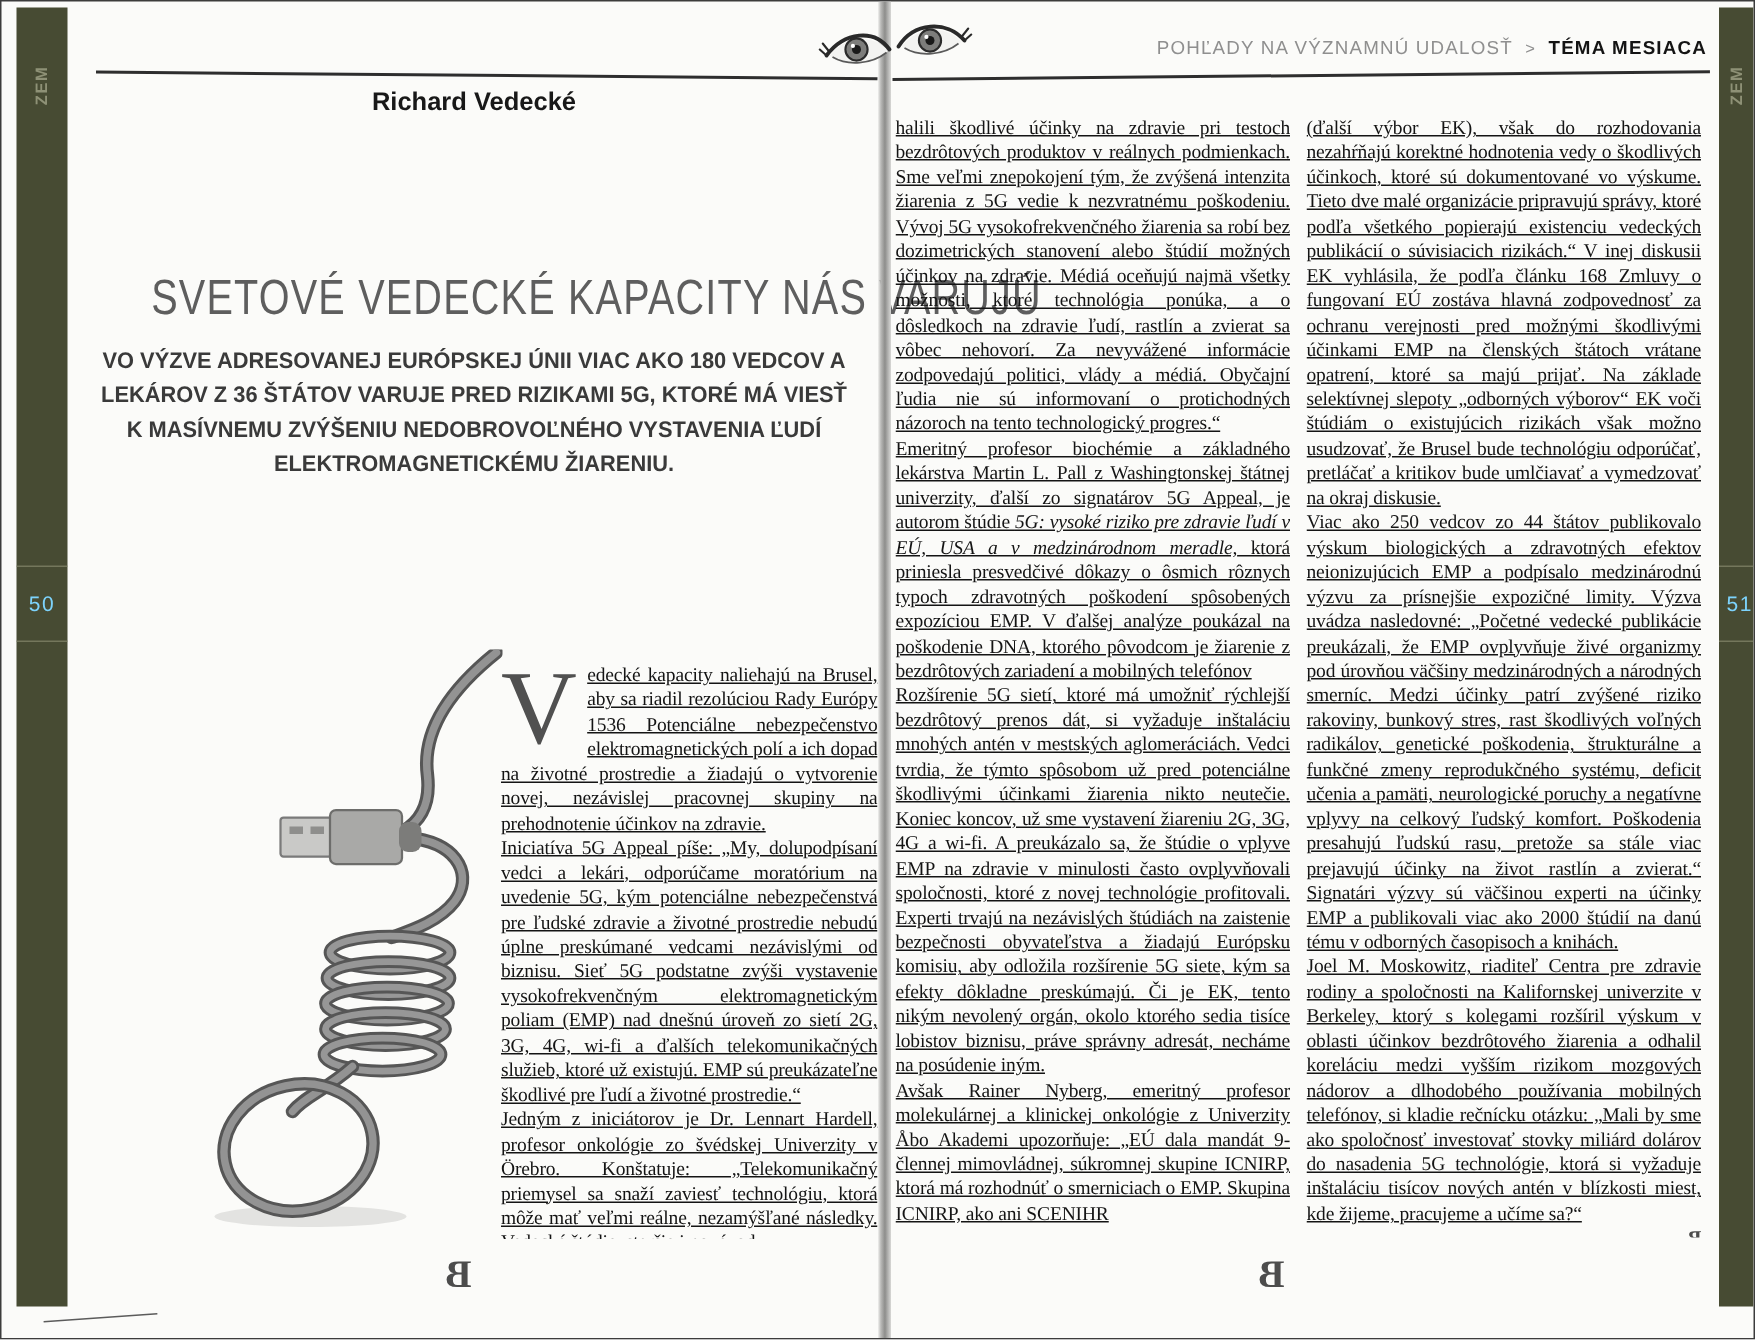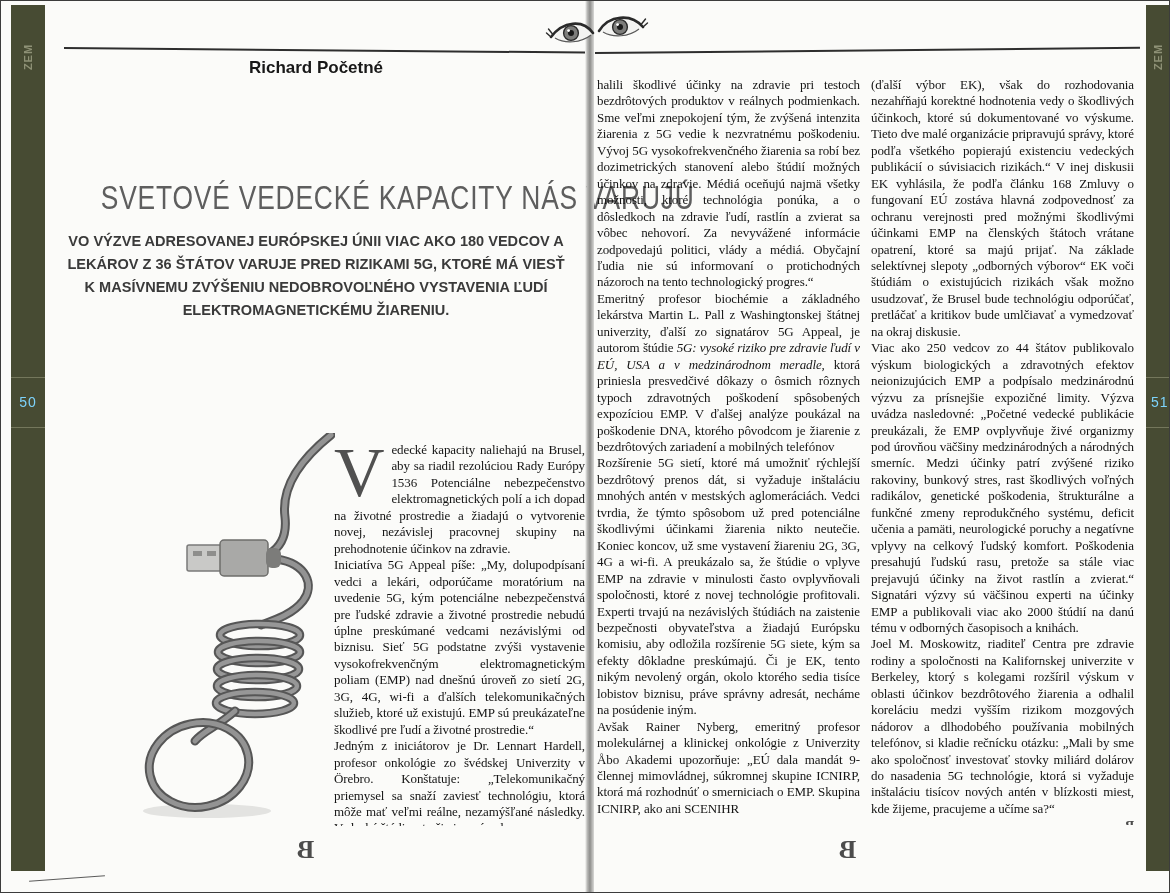--- a/index.html
+++ b/index.html
@@ -57,21 +57,21 @@
     letter-spacing:1px;color:#5e5e5e;transform:scaleX(0.8);
   }
   .subtitle{
     position:absolute;top:228px;left:6px;width:calc(100% - 12px);text-align:center;
     font-family:"Liberation Sans", sans-serif;font-weight:bold;font-size:15px;
     line-height:23px;color:#3a3a3a;transform:scaleX(0.97);
   }
   
   .body-col{
     position:absolute;font-size:13px;line-height:16.45px;text-align:justify;
-    letter-spacing:-0.1px;color:#141414;overflow:hidden;
+    letter-spacing:-0.1px;color:#141414;overflow:hidden;text-decoration:underline;
   }
   .body-col p{margin:0;}
   .left-col{top:441px;left:287px;width:251px;height:384px;}
   .col1{top:76px;left:2px;width:263px;height:748px;}
   .col2{top:76px;left:276px;width:263px;height:748px;}
   .dropcap{
     float:left;font-size:70px;line-height:55px;padding:3px 7px 0 0;color:#505050;
     font-family:"Liberation Serif", serif;
   }
   .italic{font-style:italic;}
@@ -133,21 +133,21 @@
       <circle cx="75" cy="20" r="3" fill="#191919"></circle>
       <circle cx="72.6" cy="17.6" r="1.4" fill="#ffffff"></circle>
       <path d="M98 20 L102.5 16 M96.5 17 L100.5 12" stroke="#2a2a2a" stroke-width="1.4" stroke-linecap="round"></path>
     </svg>
   </div>
 
   <div class="page page-left">
 
     <div class="rule rule-left"></div>
 
-    <div class="author">Richard Početné</div>
+    <div class="author">Richard Vedecké</div>
 
     <div class="title">SVETOVÉ VEDECKÉ KAPACITY NÁS VARUJÚ</div>
 
     <div class="subtitle">VO VÝZVE ADRESOVANEJ EURÓPSKEJ ÚNII VIAC AKO 180 VEDCOV A LEKÁROV Z 36 ŠTÁTOV VARUJE PRED RIZIKAMI 5G, KTORÉ MÁ VIESŤ K MASÍVNEMU ZVÝŠENIU NEDOBROVOĽNÉHO VYSTAVENIA ĽUDÍ ELEKTROMAGNETICKÉMU ŽIARENIU.</div>
 
     <div class="figure">
       <svg viewBox="0 0 200 392" width="200" height="392">
         <ellipse cx="72" cy="378" rx="64" ry="7" fill="#e3e3e1"></ellipse>
 
         <g fill="none" stroke-linecap="round">
@@ -193,20 +193,25 @@
 
     <div class="body-col left-col">
       <p><span class="dropcap">V</span><span>edecké kapacity naliehajú na Brusel, aby sa riadil rezolúciou Rady Európy 1536 Potenciálne nebezpečenstvo elektromagnetických polí a ich dopad na životné prostredie a žiadajú o vytvorenie novej, nezávislej pracovnej skupiny na prehodnotenie účinkov na zdravie.</span></p>
       <p>Iniciatíva 5G Appeal píše: „My, dolupodpísaní vedci a lekári, odporúčame moratórium na uvedenie 5G, kým potenciálne nebezpečenstvá pre ľudské zdravie a životné prostredie nebudú úplne preskúmané vedcami nezávislými od biznisu. Sieť 5G podstatne zvýši vystavenie vysokofrekvenčným elektromagnetickým poliam (EMP) nad dnešnú úroveň zo sietí 2G, 3G, 4G, wi-fi a ďalších telekomunikačných služieb, ktoré už existujú. EMP sú preukázateľne škodlivé pre ľudí a životné prostredie.“</p>
       <p>Jedným z iniciátorov je Dr. Lennart Hardell, profesor onkológie zo švédskej Univerzity v Örebro. Konštatuje: „Telekomunikačný priemysel sa snaží zaviesť technológiu, ktorá môže mať veľmi reálne, nezamýšľané následky. Vedecké štúdie, staršie i nové, od-</p>
     </div>
   </div>
 
   <div class="page page-right">
 
+    <div class="kicker kicker-right">
+      <span class="k-light">POHĽADY NA VÝZNAMNÚ UDALOSŤ</span>
+      <span class="k-sep">&gt;</span>
+      <span class="k-bold">TÉMA MESIACA</span>
+    </div>
     <div class="rule rule-right"></div>
 
     <div class="body-col col1">
       <p>halili škodlivé účinky na zdravie pri testoch bezdrôtových produktov v reálnych podmienkach. Sme veľmi znepokojení tým, že zvýšená intenzita žiarenia z 5G vedie k nezvratnému poškodeniu. Vývoj 5G vysokofrekvenčného žiarenia sa robí bez dozimetrických stanovení alebo štúdií možných účinkov na zdravie. Médiá oceňujú najmä všetky možnosti, ktoré technológia ponúka, a o dôsledkoch na zdravie ľudí, rastlín a zvierat sa vôbec nehovorí. Za nevyvážené informácie zodpovedajú politici, vlády a médiá. Obyčajní ľudia nie sú informovaní o protichodných názoroch na tento technologický progres.“</p>
       <p><span>Emeritný profesor biochémie a základného lekárstva Martin L. Pall z Washingtonskej štátnej univerzity, ďalší zo signatárov 5G Appeal, je autorom štúdie </span><span class="italic">5G: vysoké riziko pre zdravie ľudí v EÚ, USA a v medzinárodnom meradle,</span><span> ktorá priniesla presvedčivé dôkazy o ôsmich rôznych typoch zdravotných poškodení spôsobených expozíciou EMP. V ďalšej analýze poukázal na poškodenie DNA, ktorého pôvodcom je žiarenie z bezdrôtových zariadení a mobilných telefónov</span></p>
       <p>Rozšírenie 5G sietí, ktoré má umožniť rýchlejší bezdrôtový prenos dát, si vyžaduje inštaláciu mnohých antén v mestských aglomeráciách. Vedci tvrdia, že týmto spôsobom už pred potenciálne škodlivými účinkami žiarenia nikto neutečie. Koniec koncov, už sme vystavení žiareniu 2G, 3G, 4G a wi-fi. A preukázalo sa, že štúdie o vplyve EMP na zdravie v minulosti často ovplyvňovali spoločnosti, ktoré z novej technológie profitovali. Experti trvajú na nezávislých štúdiách na zaistenie bezpečnosti obyvateľstva a žiadajú Európsku komisiu, aby odložila rozšírenie 5G siete, kým sa efekty dôkladne preskúmajú. Či je EK, tento nikým nevolený orgán, okolo ktorého sedia tisíce lobistov biznisu, práve správny adresát, necháme na posúdenie iným.</p>
       <p>Avšak Rainer Nyberg, emeritný profesor molekulárnej a klinickej onkológie z Univerzity Åbo Akademi upozorňuje: „EÚ dala mandát 9-člennej mimovládnej, súkromnej skupine ICNIRP, ktorá má rozhodnúť o smerniciach o EMP. Skupina ICNIRP, ako ani SCENIHR</p>
     </div>
 
     <div class="body-col col2">

